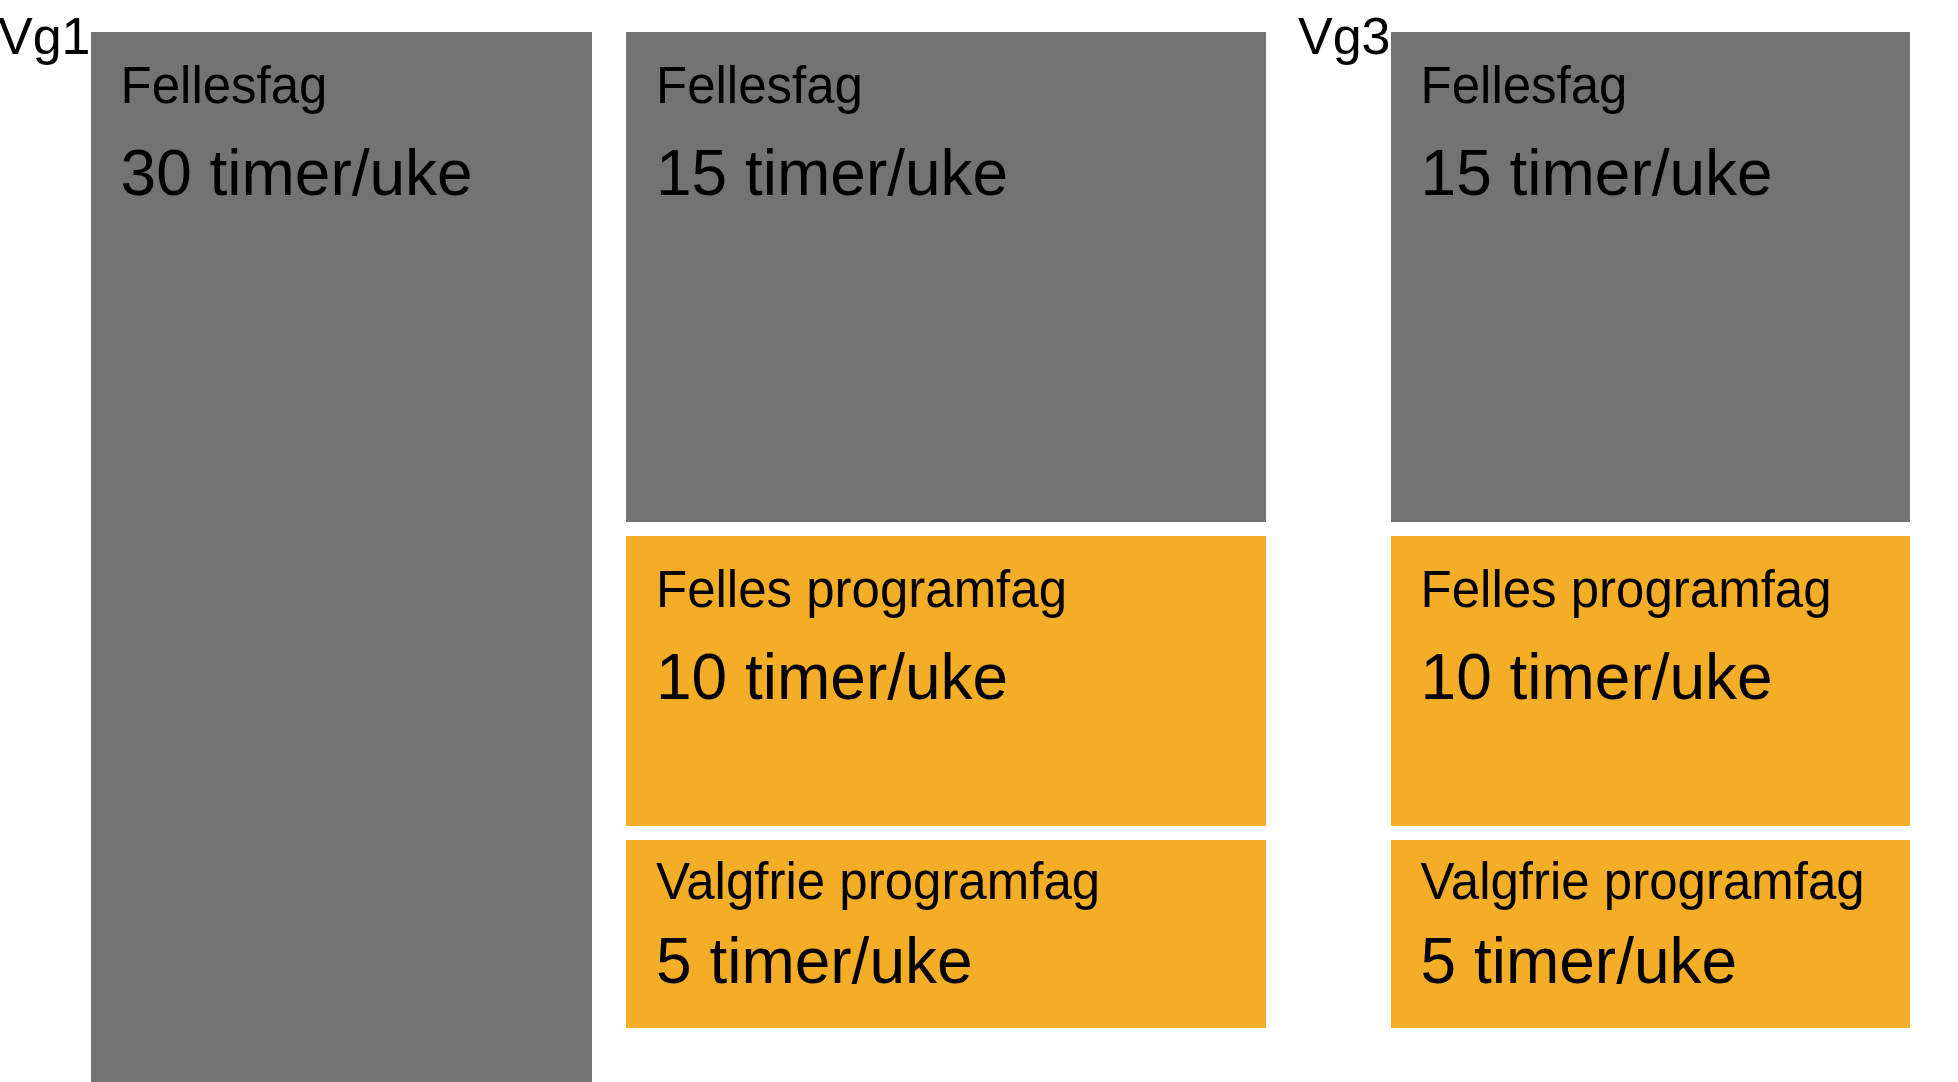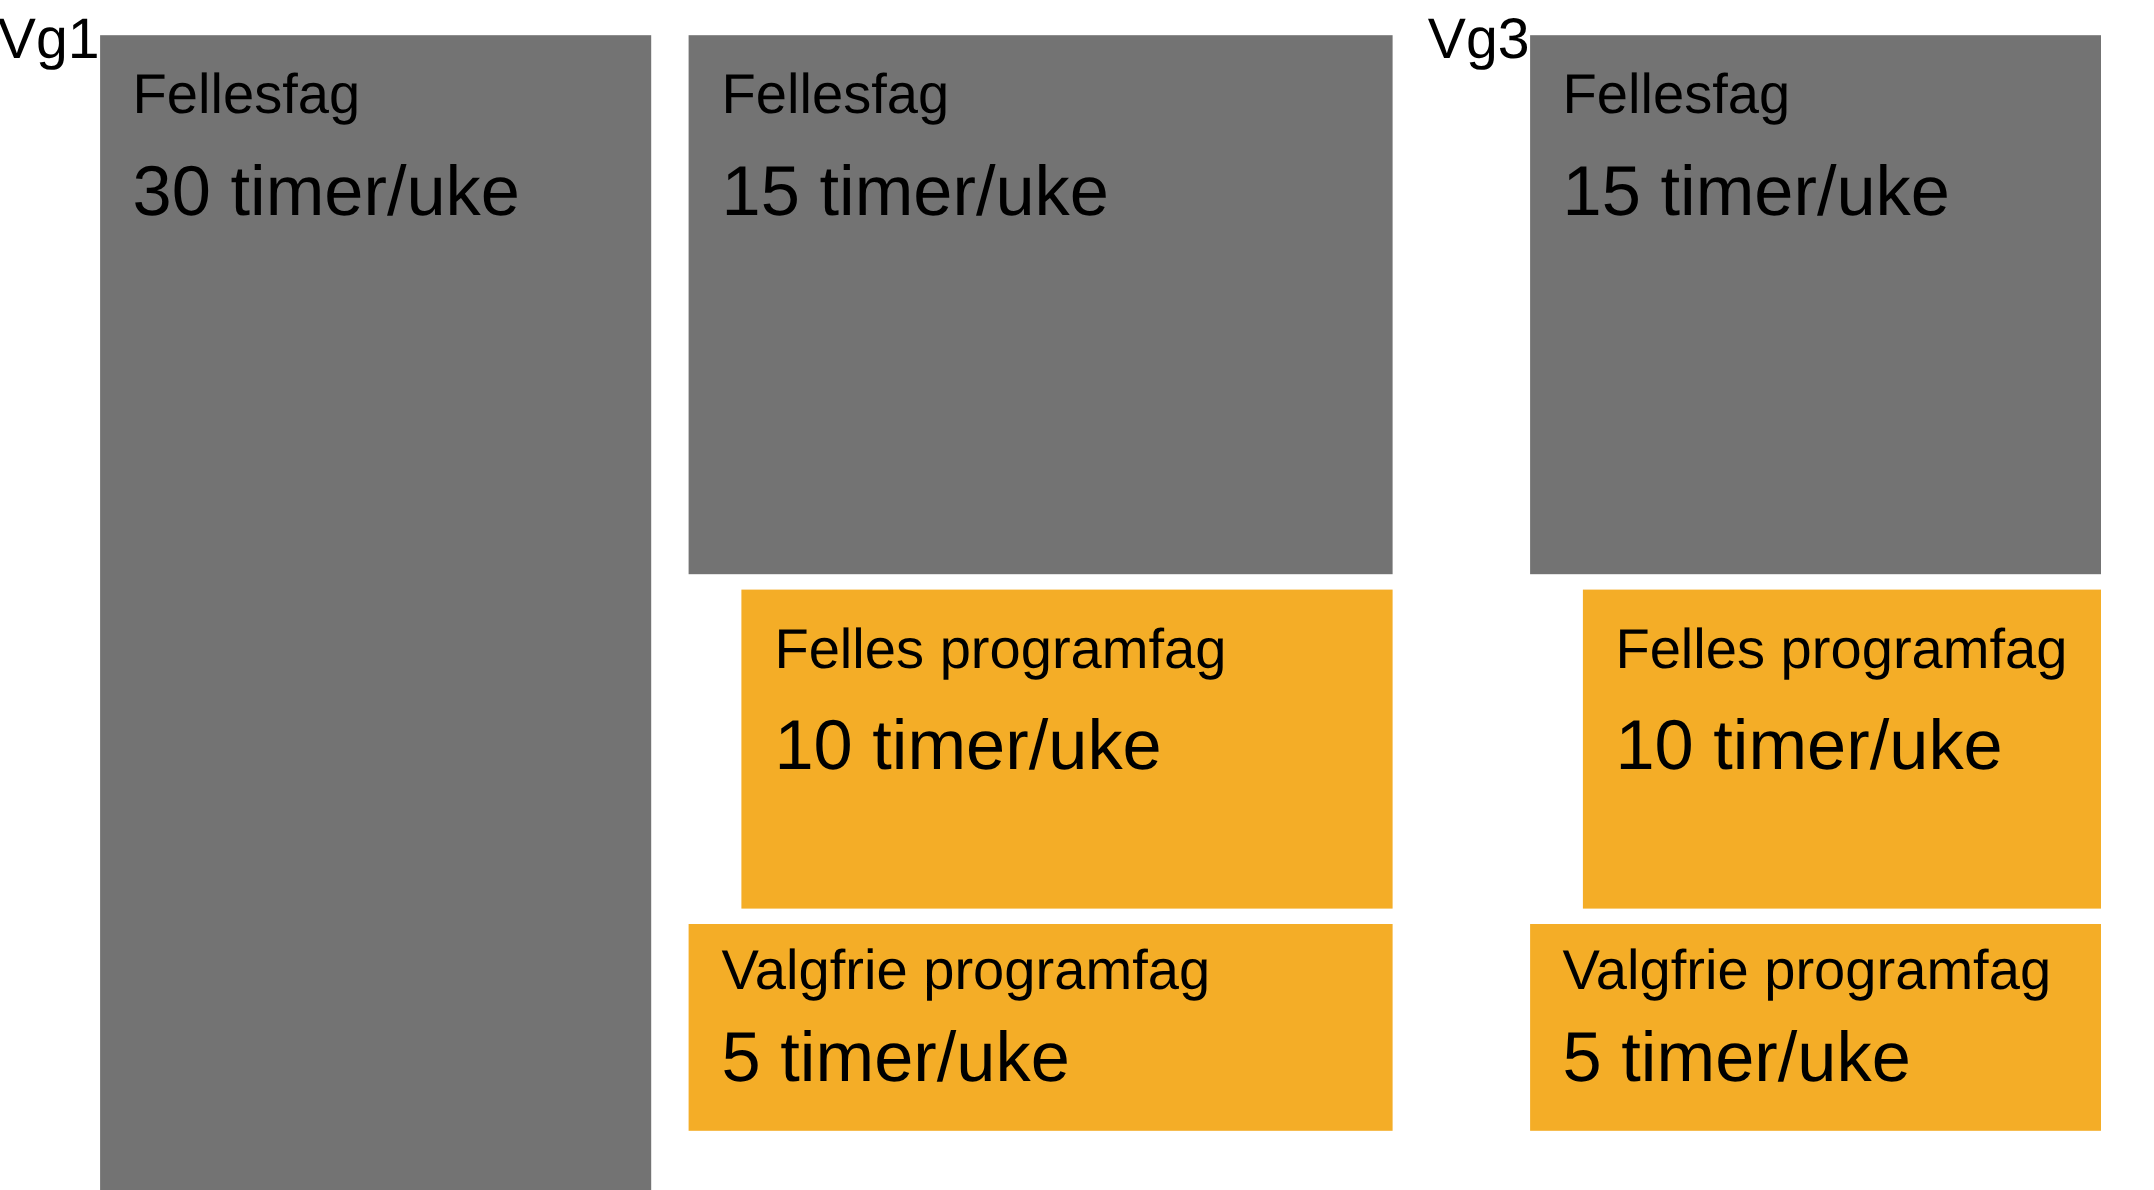--- a/index.html
+++ b/index.html
@@ -58,21 +58,21 @@
   }
   .light {
     background: #737373;
     margin-top: 32px;
   }
   .dark {
     background: #f4ad27;
   }
   .tall   { flex: 0 0 490px; }
   .full   { flex: 1 1 auto; }
-  .mid    { flex: 0 0 290px; margin-left: 48px; }
+  .mid    { flex: 0 0 290px; }
   .short  { flex: 0 0 188px; padding-top: 16px; }
 
   .line1 {
     font-size: 51px;
     color: #000;
     line-height: 1.0;
     margin-bottom: 30px;
   }
   .line2 {
     font-size: 64px;

